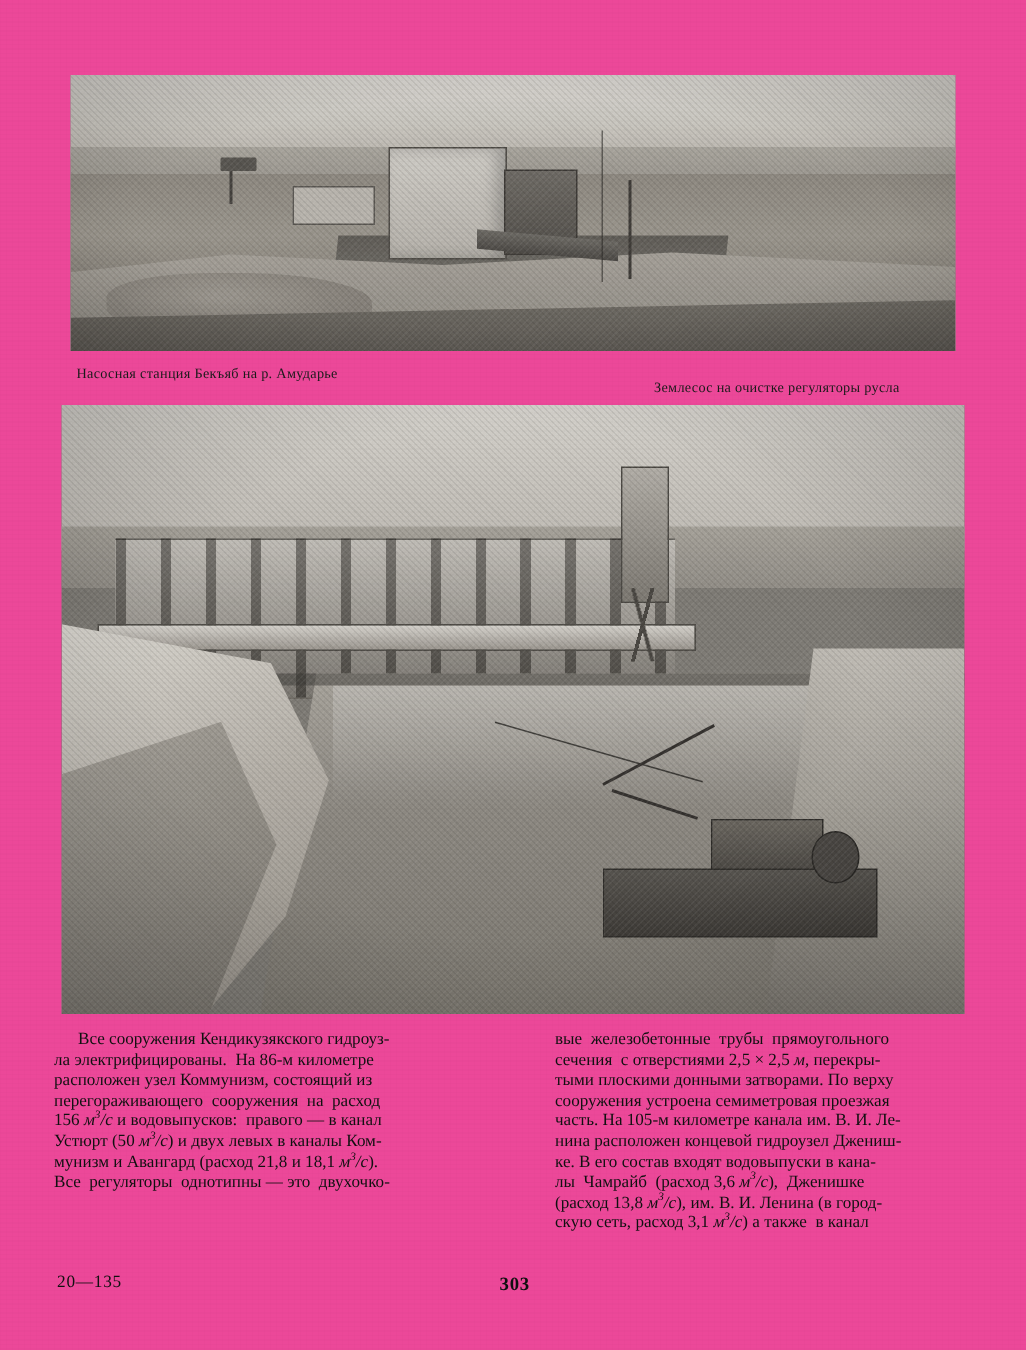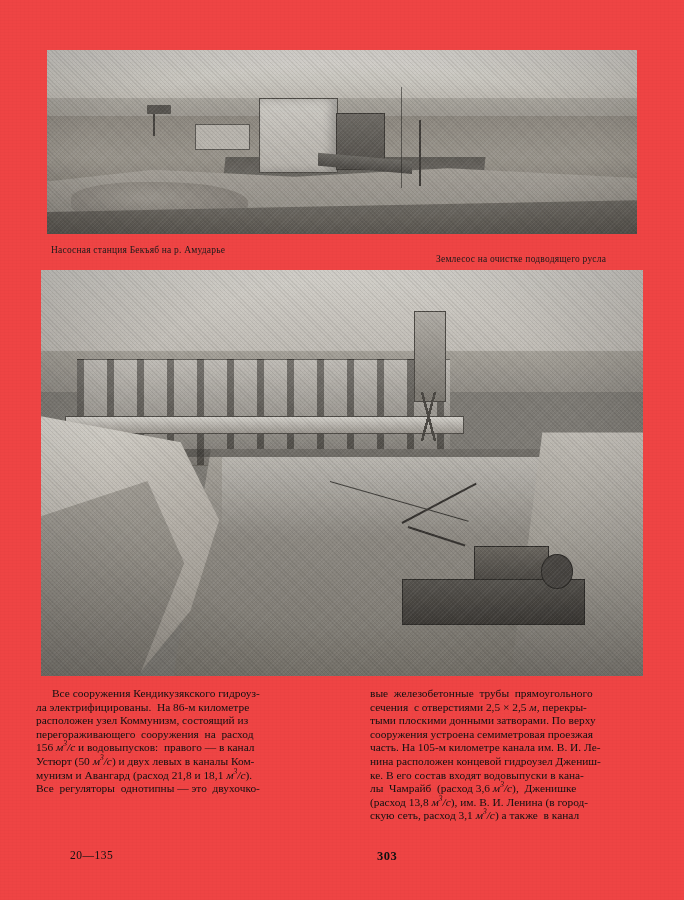--- a/index.html
+++ b/index.html
@@ -13,21 +13,21 @@
     font-family: "Liberation Serif", serif;
     color: #111;
     overflow: hidden;
     position: relative;
   }
   .page {
     position: absolute;
     left: 0; top: 0;
     width: 684px;
     height: 900px;
-    background: #ef4444;
+    background: #ec4899;
   }
   
   .grain {
     position: absolute;
     inset: 0;
     pointer-events: none;
     background:
       repeating-linear-gradient(0deg, rgba(0,0,0,0.018) 0px, rgba(0,0,0,0.018) 1px, rgba(255,255,255,0.0) 1px, rgba(255,255,255,0.0) 3px),
       repeating-linear-gradient(90deg, rgba(0,0,0,0.012) 0px, rgba(0,0,0,0.012) 1px, rgba(255,255,255,0.0) 1px, rgba(255,255,255,0.0) 4px);
     opacity: .7;
@@ -92,30 +92,28 @@
   .italic { font-style: italic; }
   sup { font-size: 7.5px; vertical-align: super; line-height: 0; }
 
   
   .footer-left {
     position: absolute;
     left: 38px;
     top: 849px;
     font-size: 11.5px;
     letter-spacing: .5px;
-    margin-left: 32px;
   }
   .footer-center {
     position: absolute;
     left: 333px;
     top: 849px;
     font-size: 12.5px;
     font-weight: bold;
     letter-spacing: .5px;
-    margin-left: 44px;
   }
 
   
   .p1-sky {
     position: absolute; left:0; top:0; width:100%; height:30%;
     background: linear-gradient(180deg, #d8d5cf 0%, #c9c6bf 60%, #b9b5ad 100%);
   }
   .p1-far {
     position: absolute; left:0; top:26%; width:100%; height:12%;
     background: linear-gradient(180deg, #a9a59d 0%, #9b978f 100%);
@@ -317,21 +315,21 @@
     <div class="p1-mast2"></div>
     <div class="p1-truck"></div>
     <div class="p1-rubble"></div>
     <div class="p1-road"></div>
     <div class="p1-vert-line"></div>
     <div class="halftone"></div>
     <div class="p1-vign"></div>
   </div>
 
   <div class="cap cap-left">Насосная станция Бекъяб на р. Амударье</div>
-  <div class="cap cap-right">Землесос на очистке подводящего русла</div>
+  <div class="cap cap-right">Землесос на очистке регуляторы русла</div>
 
   <div class="photo-bottom">
     <div class="p2-sky"></div>
     <div class="p2-far"></div>
     <div class="p2-dam"></div>
     <div class="p2-piers"></div>
     <div class="p2-deck"></div>
     <div class="p2-tower"></div>
     <div class="p2-tower-legs"></div>
     <div class="p2-water"></div>

